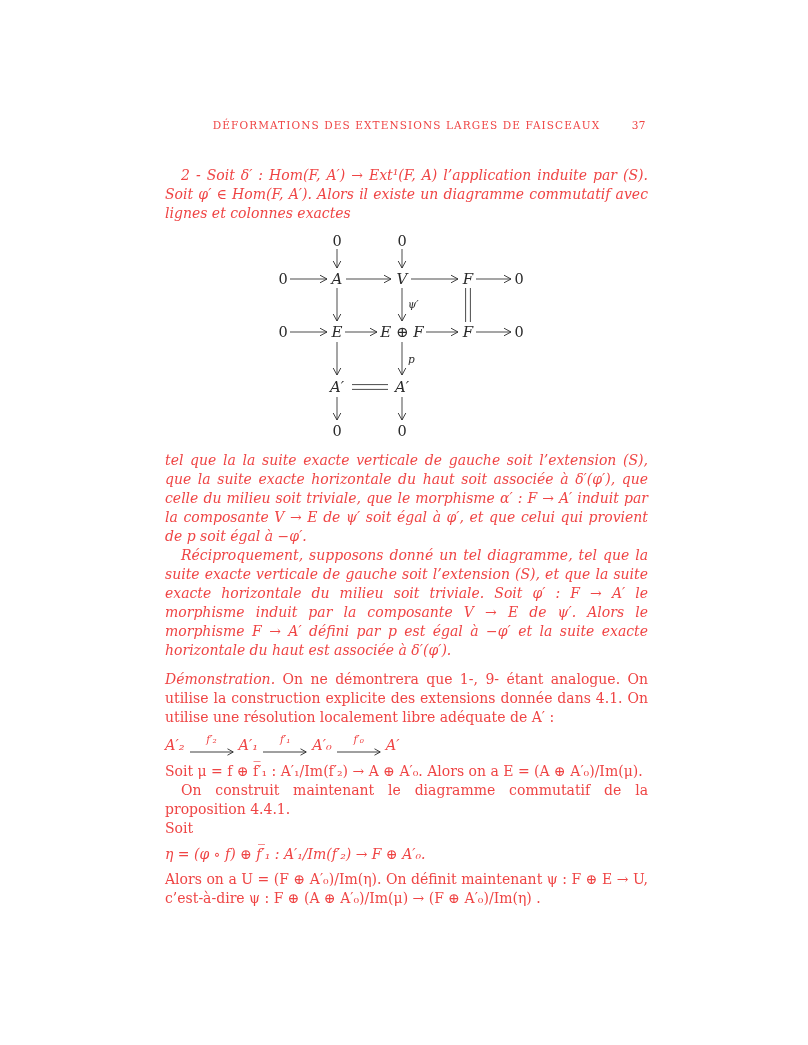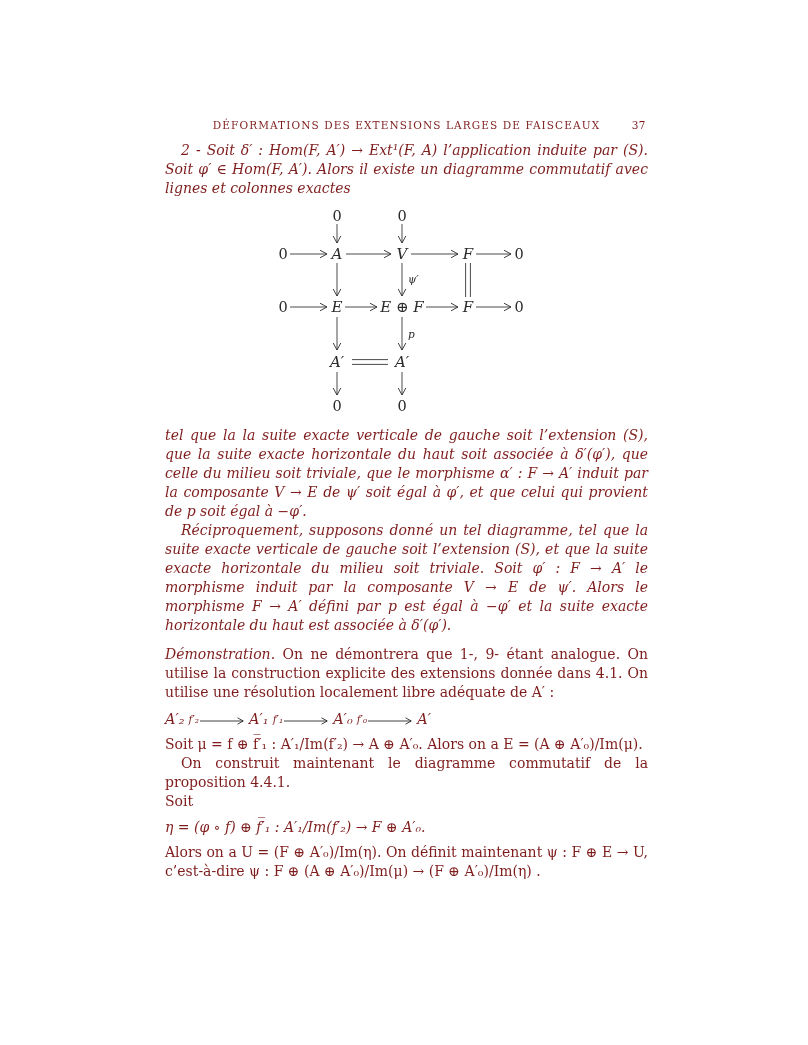--- a/index.html
+++ b/index.html
@@ -1,21 +1,21 @@
 <!DOCTYPE html>
 <html><head>
 <meta charset="utf-8">
 <style>
   html, body { margin: 0; padding: 0; background: #ffffff; }
   .page {
     position: relative;
     width: 720px;
     height: 1045px;
     background: #ffffff;
-    color: #7f1d1d;
+    color: #ef4444;
     font-family: "DejaVu Serif", serif;
     font-size: 14px;
     line-height: 19px;
     overflow: hidden;
   }
   .content {
     position: absolute;
     left: 165px;
     top: 118px;
     width: 483px;
@@ -31,21 +31,21 @@
   .pagenum {
     position: absolute;
     right: 2px;
     top: 0;
     letter-spacing: 0.5px;
   }
   p { margin: 0; }
   .j { text-align: justify; }
   .it { font-style: italic; }
   .ind { text-indent: 16px; }
-  .p1 { margin-top: 9px; }
+  .p1 { margin-top: 34px; }
   .stmt2 { margin-top: 6px; }
   .proof-intro { margin-top: 10px; }
   .diagram-wrap {
     position: relative;
     height: 214px;
     margin-top: 8px;
   }
   .dg {
     position: absolute;
     left: 103px;
@@ -61,21 +61,21 @@
   .dg line { stroke: #2a2a2a; stroke-width: 0.85; }
   .formula {
     text-align: left;
     font-style: italic;
     margin: 7px 0 6px 0;
   }
   .res { font-size: 14.5px; }
   .res .term { vertical-align: middle; }
   .res-arrow {
     display: inline-flex;
-    flex-direction: row;
+    flex-direction: column;
     align-items: center;
     margin: 0 4px;
     vertical-align: middle;
   }
   .res-lbl {
     font-size: 10.5px;
     font-style: italic;
     line-height: 10px;
     margin-bottom: 0px;
   }

